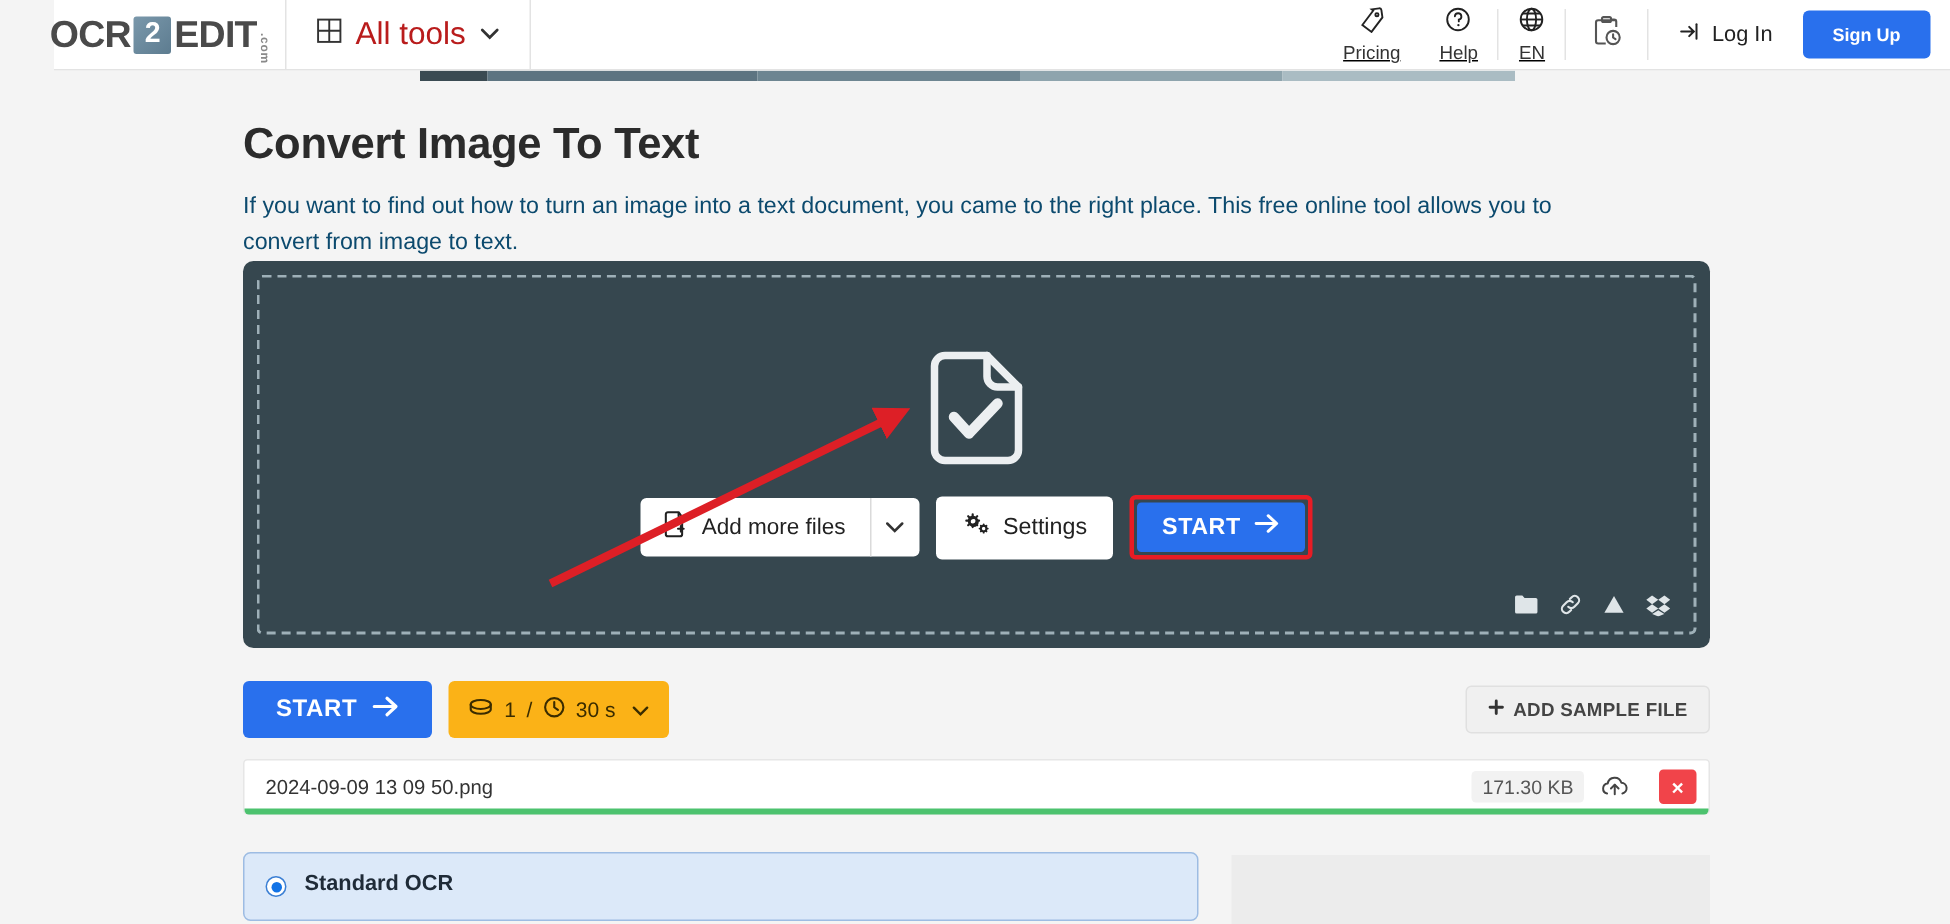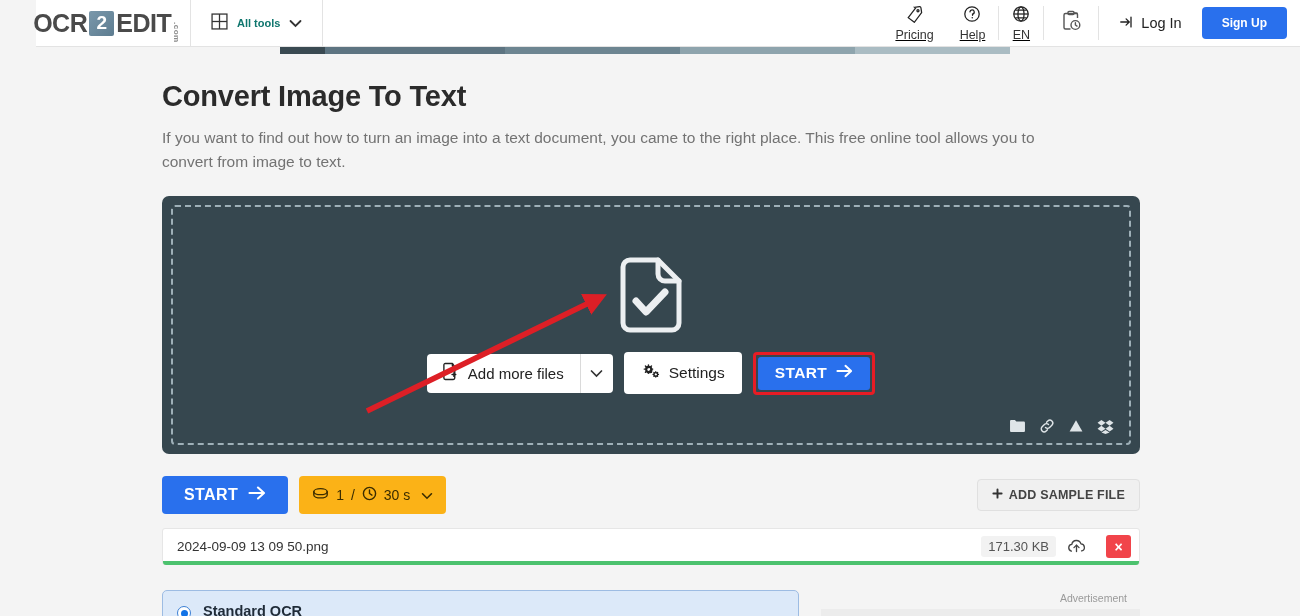--- a/index.html
+++ b/index.html
@@ -41,21 +41,21 @@
     font-size: 8px; color: #8a8a8a; font-weight: bold;
     transform: rotate(90deg); transform-origin: left bottom;
     margin-left: 1px; margin-bottom: 14px; letter-spacing: .5px;
   }
   .alltools {
     display: flex; align-items: center; gap: 9px;
     padding: 0 20px;
     border-right: 1px solid #e3e3e3;
     cursor: pointer;
   }
-  .alltools-label { font-size: 11px; color: #0f766e; font-weight: 700; }
+  .alltools-label { font-size: 21px; color: #b91c1c; font-weight: 400; }
   .spacer { flex: 1; }
   .nav-item {
     display: flex; flex-direction: column; align-items: center; justify-content: center;
     gap: 1px; padding: 0 13px; cursor: pointer; min-width: 44px; text-decoration: underline;
   }
   .nav-item-label { font-size: 12.5px; color: #333; }
   .nav-sep { width: 1px; background: #e3e3e3; margin: 6px 0; }
   .nav-icononly {
     display: flex; align-items: center; justify-content: center;
     padding: 0 15px; cursor: pointer;
@@ -74,22 +74,22 @@
   .substrip { display: flex; height: 7px; }
 
   
   .page { padding: 26px 0 0 0; }
   .container { width: 980px; margin: 0 auto; padding-left: 2px; }
   h1 {
     font-size: 29px; font-weight: bold; color: #2b2b2b;
     letter-spacing: -.2px; margin-bottom: 13px;
   }
   .lede {
-    font-size: 15.5px; color: #737373; line-height: 1.55;
-    max-width: 925px; margin-bottom: 22px;
+    font-size: 15.5px; color: #0c4a6e; line-height: 1.55;
+    max-width: 925px; 
   }
 
   
   .dropzone {
     position: relative;
     background: #36474f;
     border-radius: 7px;
     height: 258px;
     display: flex; flex-direction: column;
     align-items: center; justify-content: center;
@@ -484,21 +484,20 @@
           <div class="radio"></div>
           <div>
             <div class="opt-title">Standard OCR</div>
 
           </div>
         </div>
 
       </div>
 
       <div class="adcol">
-        <div class="adlabel">Advertisement</div>
         <div class="adbox">
           
         </div>
       </div>
     </div>
 
   </div>
 </div>
 
 </body></html>

